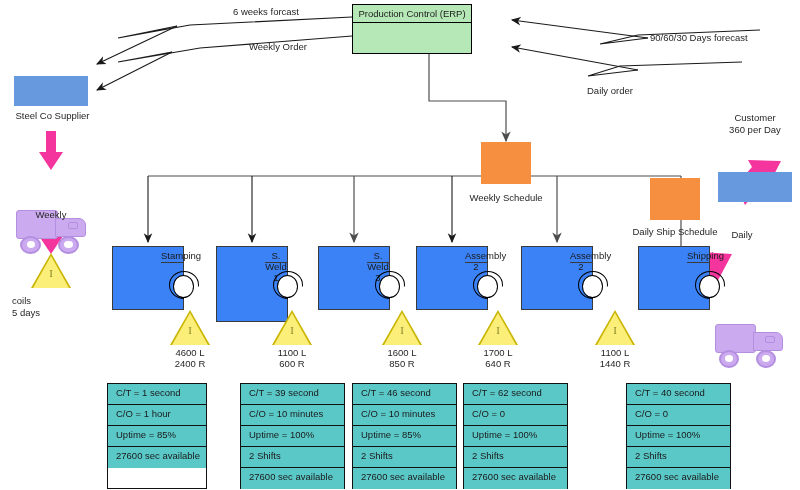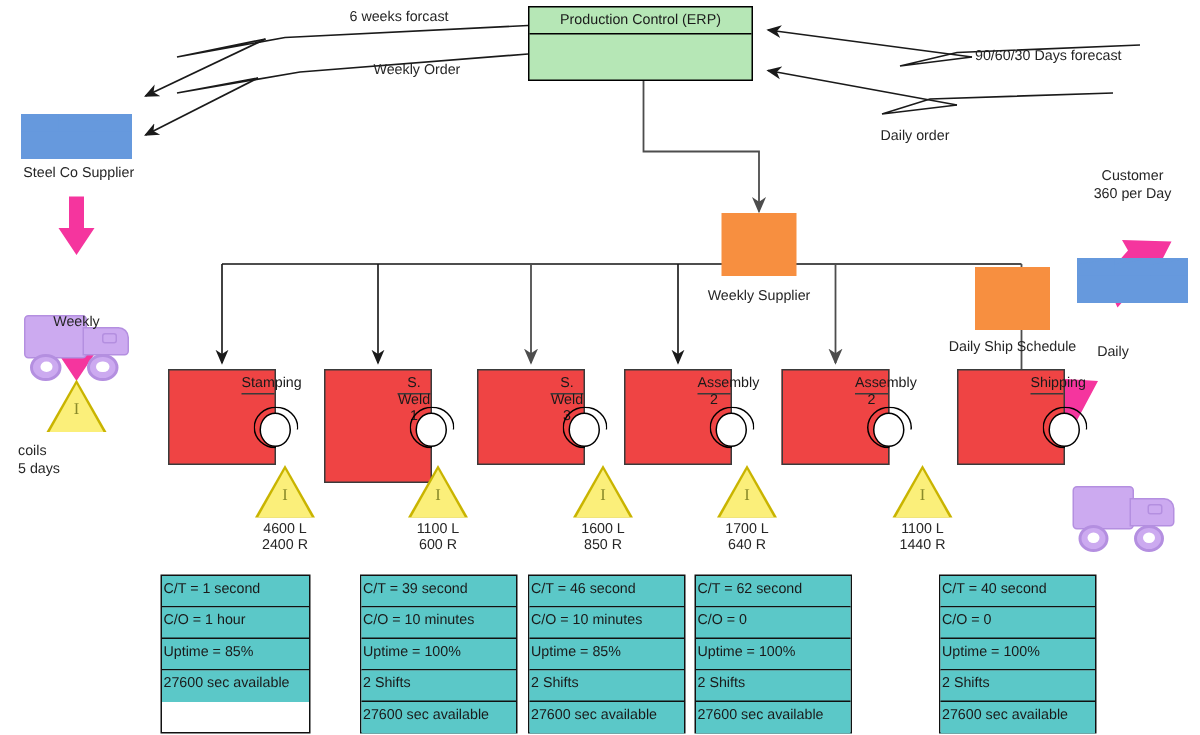--- a/index.html
+++ b/index.html
@@ -8,21 +8,21 @@
   .abs{position:absolute;}
   .lbl{font-size:9.5px;line-height:11px;color:#262626;white-space:nowrap;}
   .lbl.c{text-align:center;}
 
   
   .pcbox{border:1.6px solid #000;background:#b6e7b6;box-sizing:border-box;}
   .pcbox .hdr{border-bottom:1.6px solid #000;text-align:center;font-size:9.5px;
               padding:3px 0 3px;color:#1a1a1a;}
 
   
-  .proc{border:1.6px solid #3a3a3a;background:#ef4444;box-sizing:border-box;padding-left:48px;}
+  .proc{border:1.6px solid #3a3a3a;background:#3b82f6;box-sizing:border-box;padding-left:48px;}
   .proc .ptitle{border-bottom:1.6px solid #3a3a3a;text-align:center;font-size:9.5px;
                 padding:3px 0 3px;height:16px;box-sizing:border-box;}
   .proc .pbody{position:relative;height:calc(100% - 17px);}
 
   
   .oper{position:absolute;left:8px;top:7px;width:30px;height:30px;}
   .oper .head{position:absolute;left:4px;top:5px;width:21px;height:23px;
               border:1.7px solid #000;border-radius:50%;background:#fff;box-sizing:border-box;}
   .oper .arms{position:absolute;left:0px;top:1px;width:30px;height:28px;
               border:1.7px solid #000;border-radius:50%;box-sizing:border-box;
@@ -61,21 +61,21 @@
   .truck .w1,.truck .w2{position:absolute;bottom:0;width:30%;height:40%;
        background:#ccaaf0;border:2px solid #b48fe0;border-radius:50%;box-sizing:border-box;}
   .truck .w1{left:6%;}
   .truck .w2{left:60%;}
   .truck .w1::after,.truck .w2::after{content:"";position:absolute;left:26%;top:26%;
        width:48%;height:48%;background:#fff;border-radius:50%;}
 
   
   .dbox{border:1.3px solid #111;box-sizing:border-box;}
   .dbox .row{background:#5bc8c8;border-bottom:1.3px solid #111;font-size:9.5px;
-       padding:3px 1px;box-sizing:border-box;height:21px;white-space:nowrap;}
+       padding:3px 8px;box-sizing:border-box;height:21px;white-space:nowrap;}
   .dbox .row:last-child{border-bottom:0;}
 
   
   svg.layer{position:absolute;left:0;top:0;width:800px;height:490px;overflow:visible;}
   .ln{stroke:#1a1a1a;stroke-width:1.1;fill:none;}
   .lng{stroke:#4d4d4d;stroke-width:1.2;fill:none;}
   .pinkarrow{fill:#f5359e;}
 </style>
 </head>
 <body>
@@ -128,21 +128,21 @@
     <path class="pinkarrow" d="M46,218 L56,218 L56,236 L63,236 L51,254 L39,236 L46,236 Z"></path>
   </g>
   <g>
     <path class="pinkarrow" d="M697,295 L712,278 L716,284 L732,254 L700,252 L704,259 L688,276 Z"></path>
   </g>
   <g>
     <path class="pinkarrow" d="M745,205 L760,188 L764,194 L781,161 L748,160 L752,167 L736,185 Z"></path>
   </g>
 </svg>
 
-<div class="abs pcbox" style="left:352px;top:4px;width:150px;height:50px;">
+<div class="abs pcbox" style="left:352px;top:4px;width:120px;height:50px;">
   <div class="hdr">Production Control (ERP)</div>
 </div>
 
 <div class="abs lbl" style="left:233px;top:6px;">6 weeks forcast</div>
 <div class="abs lbl" style="left:249px;top:41px;">Weekly Order</div>
 <div class="abs lbl" style="left:650px;top:32px;">90/60/30 Days forecast</div>
 <div class="abs lbl" style="left:587px;top:85px;">Daily order</div>
 
 <div class="abs factory" style="left:14px;top:58px;width:74px;height:48px;">
   <div class="base"></div>
@@ -181,21 +181,21 @@
 <div class="abs truck" style="left:715px;top:180px;width:68px;height:46px;">
   <div class="cab"></div>
     <div class="bed"></div>
     <div class="win"></div>
   <div class="w1"></div>
     <div class="w2"></div>
 </div>
 <div class="abs lbl c" style="left:717px;top:229px;width:50px;">Daily</div>
 
 <div class="abs orange" style="left:481px;top:142px;width:50px;height:42px;"></div>
-<div class="abs lbl c" style="left:453px;top:192px;width:106px;">Weekly Supplier</div>
+<div class="abs lbl c" style="left:453px;top:192px;width:106px;">Weekly Schedule</div>
 
 <div class="abs orange" style="left:650px;top:178px;width:50px;height:42px;"></div>
 <div class="abs lbl c" style="left:622px;top:226px;width:106px;">Daily Ship Schedule</div>
 
 <div class="abs proc" style="left:112px;top:246px;width:72px;height:64px;">
   <div class="ptitle">Stamping</div>
   <div class="pbody">
       <div class="oper">
     <div class="arms"></div>
         <div class="head"></div>

